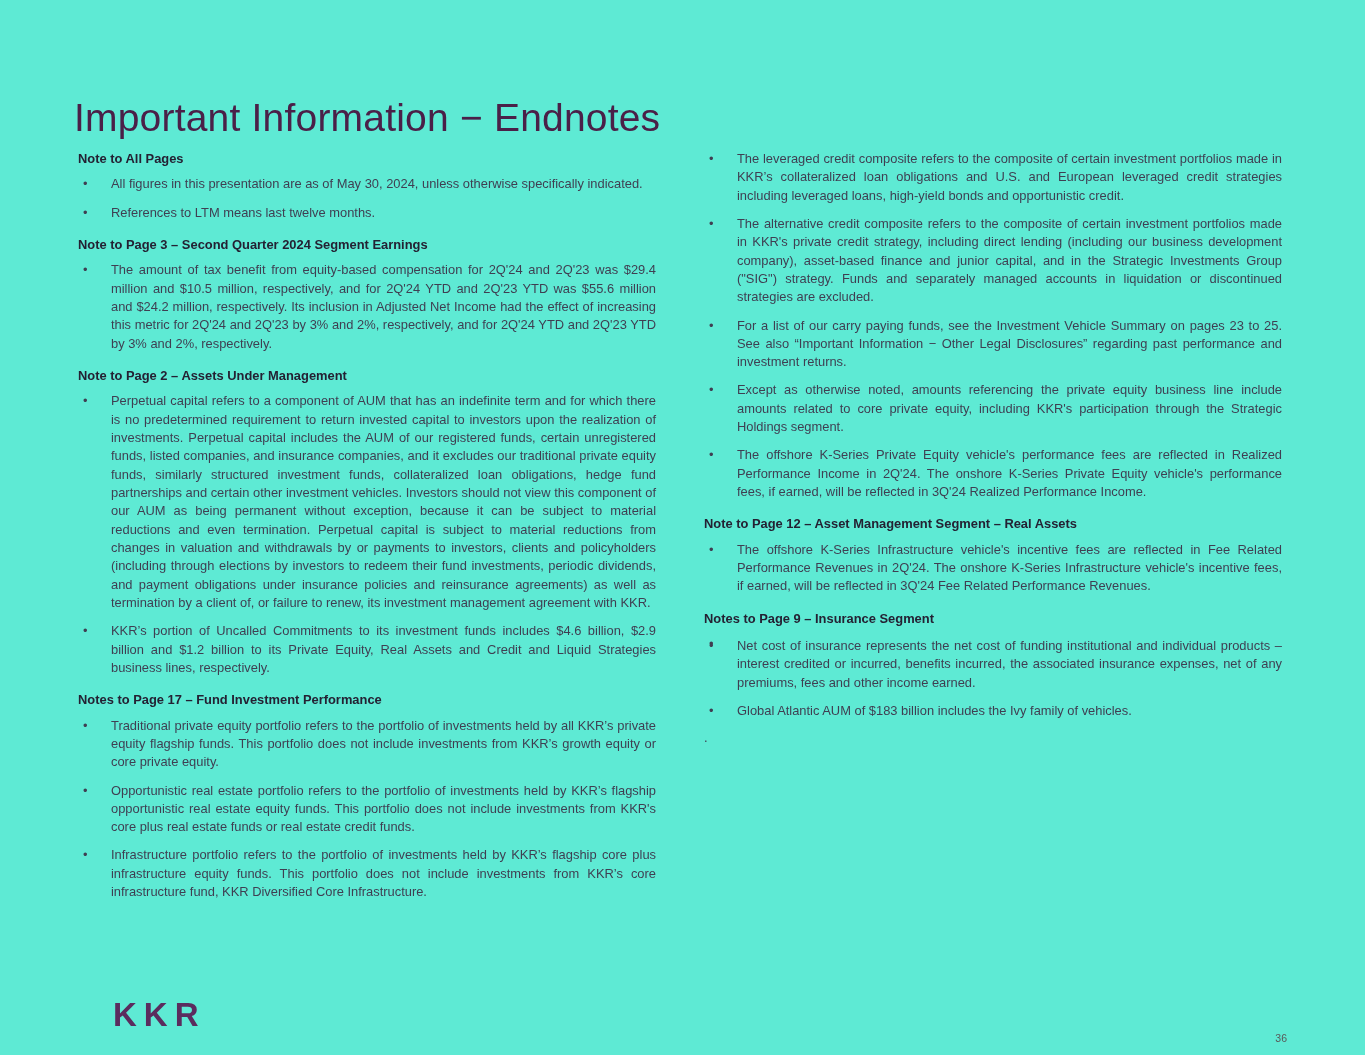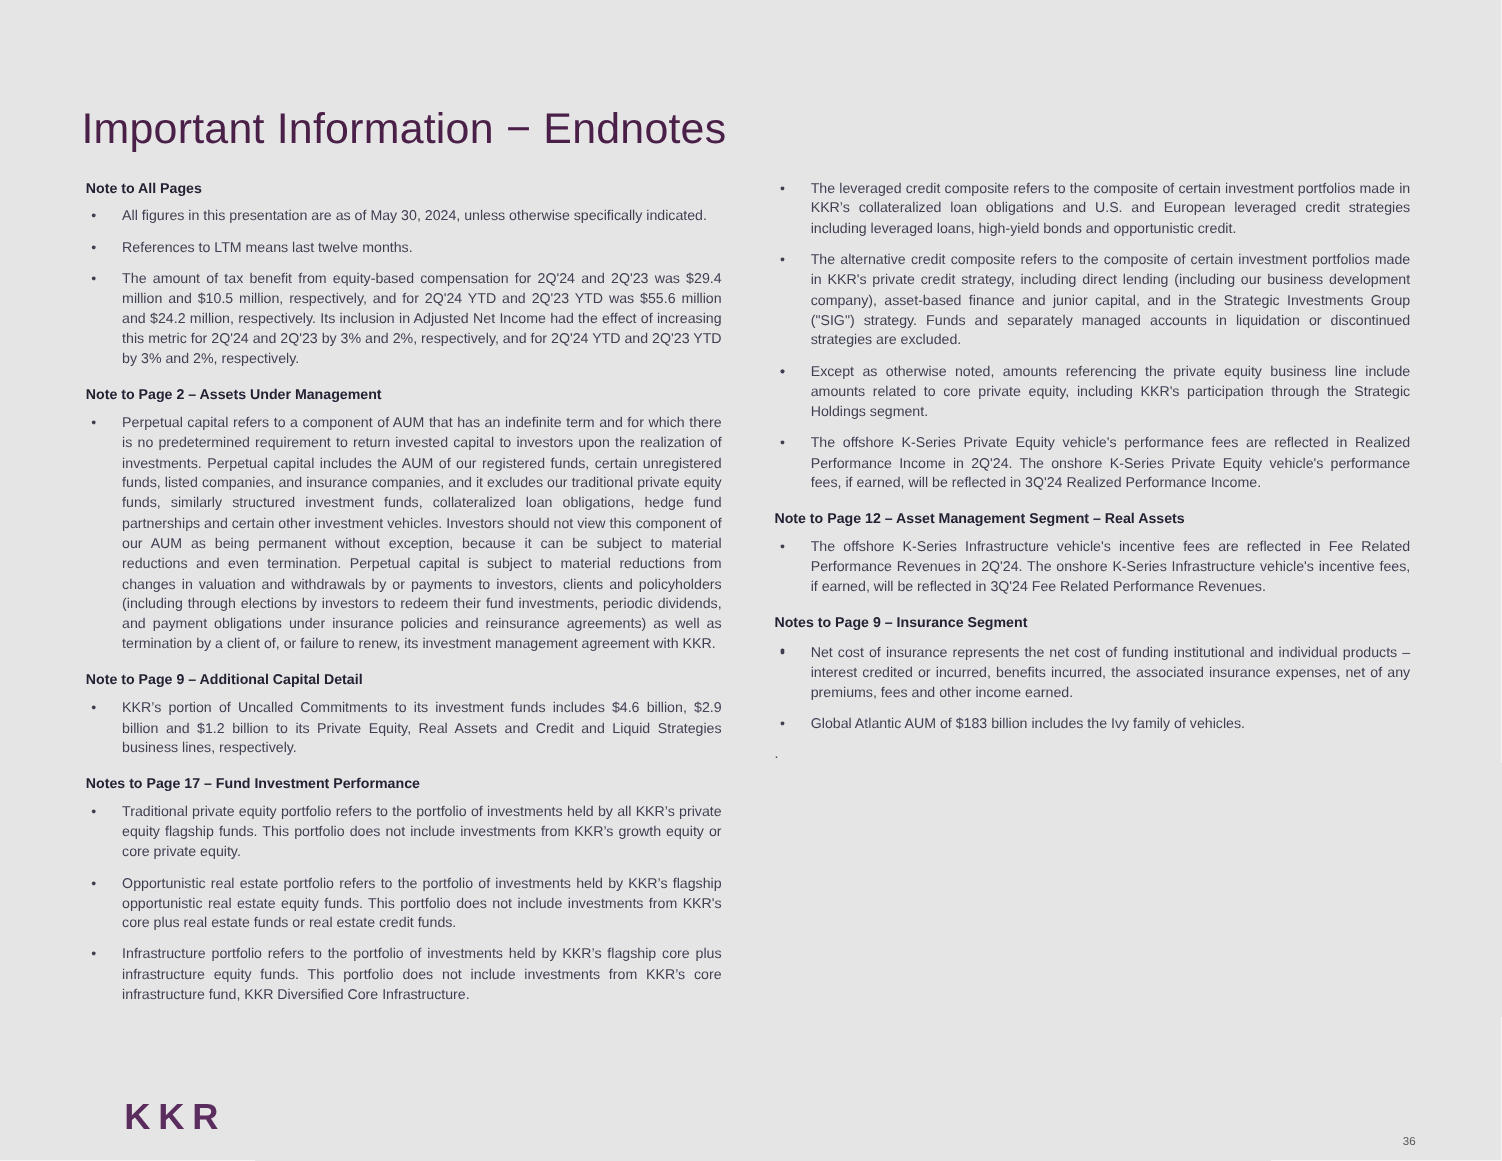--- a/index.html
+++ b/index.html
@@ -1,34 +1,34 @@
 <!DOCTYPE html>
 <html><head>
 <meta charset="utf-8">
 <style>
   html,body { margin:0; padding:0; background:#ffffff; }
   body {
     width:1365px; height:1055px; position:relative; overflow:hidden;
     font-family:"Liberation Sans", sans-serif;
     -webkit-font-smoothing:antialiased;
   }
-  .slide { position:absolute; inset:0; background:#e5e5e5; }
+  .slide { position:absolute; inset:0; background:#5eead4; }
 
   .page-title {
     position:absolute; left:74px; top:70px;
     font-size:39px; font-weight:400; letter-spacing:0.2px;
     color:#4A2048;
   }
 
   .columns {
     position:absolute; left:78px; top:150px;
     width:1205px; display:flex; gap:48px;
   }
   .col { width:578px; }
-  .col > :first-child { margin-top:12px; }
+  .col > :first-child { margin-top:0; }
 
   .note-heading {
     font-size:12.9px; font-weight:700; color:#242133;
     margin:14px 0 8px 0; line-height:1.35;
   }
   .bullet-item {
     position:relative; padding-left:33px; margin:0 0 10px 0;
     font-size:12.9px; line-height:1.42; color:#3F3F52;
     text-align:justify;
   }
@@ -62,30 +62,30 @@
     <div class="col">
       <div class="note-heading">Note to All Pages</div>
       <div class="bullet-item">
         <span class="bullet-glyph">•</span>
         <span>All figures in this presentation are as of May 30, 2024, unless otherwise specifically indicated.</span>
       </div>
       <div class="bullet-item">
         <span class="bullet-glyph">•</span>
         <span>References to LTM means last twelve months.</span>
       </div>
+      <div class="note-heading">Note to Page 3 – Second Quarter 2024 Segment Earnings</div>
       <div class="bullet-item">
         <span class="bullet-glyph">•</span>
         <span>The amount of tax benefit from equity-based compensation for 2Q'24 and 2Q'23 was $29.4 million and $10.5 million, respectively, and for 2Q'24 YTD and 2Q'23 YTD was $55.6 million and $24.2 million, respectively. Its inclusion in Adjusted Net Income had the effect of increasing this metric for 2Q'24 and 2Q'23 by 3% and 2%, respectively, and for 2Q'24 YTD and 2Q'23 YTD by 3% and 2%, respectively.</span>
       </div>
       <div class="note-heading">Note to Page 2 – Assets Under Management</div>
       <div class="bullet-item">
         <span class="bullet-glyph">•</span>
         <span>Perpetual capital refers to a component of AUM that has an indefinite term and for which there is no predetermined requirement to return invested capital to investors upon the realization of investments. Perpetual capital includes the AUM of our registered funds, certain unregistered funds, listed companies, and insurance companies, and it excludes our traditional private equity funds, similarly structured investment funds, collateralized loan obligations, hedge fund partnerships and certain other investment vehicles. Investors should not view this component of our AUM as being permanent without exception, because it can be subject to material reductions and even termination. Perpetual capital is subject to material reductions from changes in valuation and withdrawals by or payments to investors, clients and policyholders (including through elections by investors to redeem their fund investments, periodic dividends, and payment obligations under insurance policies and reinsurance agreements) as well as termination by a client of, or failure to renew, its investment management agreement with KKR.</span>
       </div>
-      <div class="note-heading">Note to Page 9 – Additional Capital Detail</div>
       <div class="bullet-item">
         <span class="bullet-glyph">•</span>
         <span>KKR’s portion of Uncalled Commitments to its investment funds includes $4.6 billion, $2.9 billion and $1.2 billion to its Private Equity, Real Assets and Credit and Liquid Strategies business lines, respectively.</span>
       </div>
       <div class="note-heading">Notes to Page 17 – Fund Investment Performance</div>
       <div class="bullet-item">
         <span class="bullet-glyph">•</span>
         <span>Traditional private equity portfolio refers to the portfolio of investments held by all KKR’s private equity flagship funds. This portfolio does not include investments from KKR’s growth equity or core private equity.</span>
       </div>
       <div class="bullet-item">
@@ -102,20 +102,21 @@
       <div class="bullet-item">
         <span class="bullet-glyph">•</span>
         <span>The leveraged credit composite refers to the composite of certain investment portfolios made in KKR’s collateralized loan obligations and U.S. and European leveraged credit strategies including leveraged loans, high-yield bonds and opportunistic credit.</span>
       </div>
       <div class="bullet-item">
         <span class="bullet-glyph">•</span>
         <span>The alternative credit composite refers to the composite of certain investment portfolios made in KKR's private credit strategy, including direct lending (including our business development company), asset-based finance and junior capital, and in the Strategic Investments Group ("SIG") strategy. Funds and separately managed accounts in liquidation or discontinued strategies are excluded.</span>
       </div>
       <div class="bullet-item">
         <span class="bullet-glyph">•</span>
+        <span>For a list of our carry paying funds, see the Investment Vehicle Summary on pages 23 to 25. See also “Important Information − Other Legal Disclosures” regarding past performance and investment returns.</span>
       </div>
       <div class="bullet-item">
         <span class="bullet-glyph">•</span>
         <span>Except as otherwise noted, amounts referencing the private equity business line include amounts related to core private equity, including KKR's participation through the Strategic Holdings segment.</span>
       </div>
       <div class="bullet-item">
         <span class="bullet-glyph">•</span>
         <span>The offshore K-Series Private Equity vehicle's performance fees are reflected in Realized Performance Income in 2Q'24. The onshore K-Series Private Equity vehicle's performance fees, if earned, will be reflected in 3Q'24 Realized Performance Income.</span>
       </div>
       <div class="note-heading">Note to Page 12 – Asset Management Segment – Real Assets</div>

